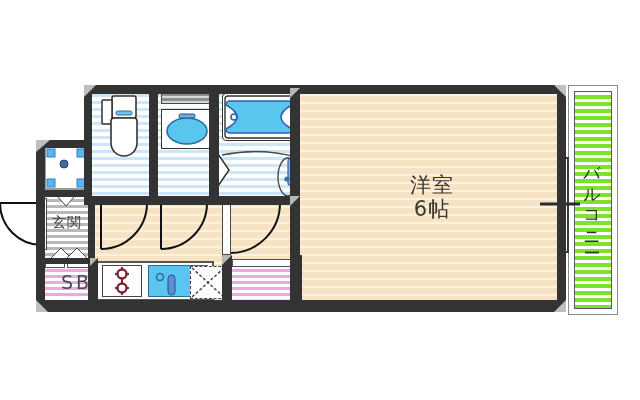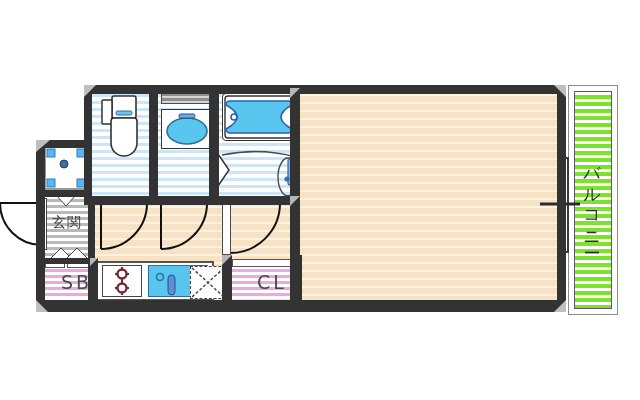--- a/index.html
+++ b/index.html
@@ -85,23 +85,20 @@
 
   <div class="abs pinkstripe" style="left:45px;top:266px;width:46px;height:33px;"></div>
   <div class="abs white" style="left:45px;top:261px;width:20px;height:7px;border:1px solid #555;"></div>
   <div class="abs white" style="left:67px;top:261px;width:22px;height:7px;border:1px solid #555;"></div>
   <div class="abs" style="left:45px;top:272px;width:46px;height:22px;">
     <div class="lbl smalllbl">SB</div>
   </div>
 
   <div class="abs pinkstripe" style="left:232px;top:266px;width:64px;height:33px;"></div>
   <div class="abs white" style="left:232px;top:259px;width:64px;height:8px;border:1px solid #555;"></div>
-  <div class="abs" style="left:232px;top:272px;width:64px;height:22px;">
-    <div class="lbl smalllbl">CL</div>
-  </div>
 
   <div class="abs white" style="left:96px;top:261px;width:118px;height:40px;border:2px solid #555;"></div>
 
   <div class="abs white" style="left:102px;top:265px;width:40px;height:32px;border:1px solid #444;"></div>
   <svg class="abs" style="left:102px;top:265px;" width="40" height="32">
     <g fill="none" stroke="#7b2530" stroke-width="2.4">
       <circle cx="20" cy="9" r="4.5"></circle>
       <circle cx="20" cy="23" r="4.5"></circle>
     </g>
     <g stroke="#7b2530" stroke-width="2">
@@ -194,20 +191,25 @@
     <div class="vlbl">バルコニー</div>
   </div>
 
   <div class="abs" style="left:557px;top:157px;width:12px;height:96px;background:#ffffff;border:2px solid #3a3a3a;"></div>
   <svg class="abs" style="left:540px;top:190px;" width="42" height="28">
     <line x1="0" y1="14" x2="40" y2="14" stroke="#2b2b2b" stroke-width="3"></line>
     <line x1="20" y1="6" x2="20" y2="26" stroke="#2b2b2b" stroke-width="1.6"></line>
     <line x1="24" y1="6" x2="24" y2="26" stroke="#2b2b2b" stroke-width="1.6"></line>
   </svg>
 
+  <div class="abs" style="left:370px;top:162px;width:124px;height:70px;display:flex;flex-direction:column;
+              align-items:center;justify-content:center;">
+    <div class="lbl roomlbl">洋室</div>
+    <div class="lbl roomlbl">6帖</div>
+  </div>
 
   <div class="abs wall" style="left:84px;top:85px;width:482px;height:9px;"></div>
 
   <div class="abs wall" style="left:36px;top:300px;width:530px;height:12px;"></div>
 
   <div class="abs wall" style="left:36px;top:140px;width:9px;height:172px;"></div>
 
   <div class="abs wall" style="left:36px;top:140px;width:56px;height:8px;"></div>
 
   <div class="abs wall" style="left:557px;top:85px;width:9px;height:227px;"></div>

